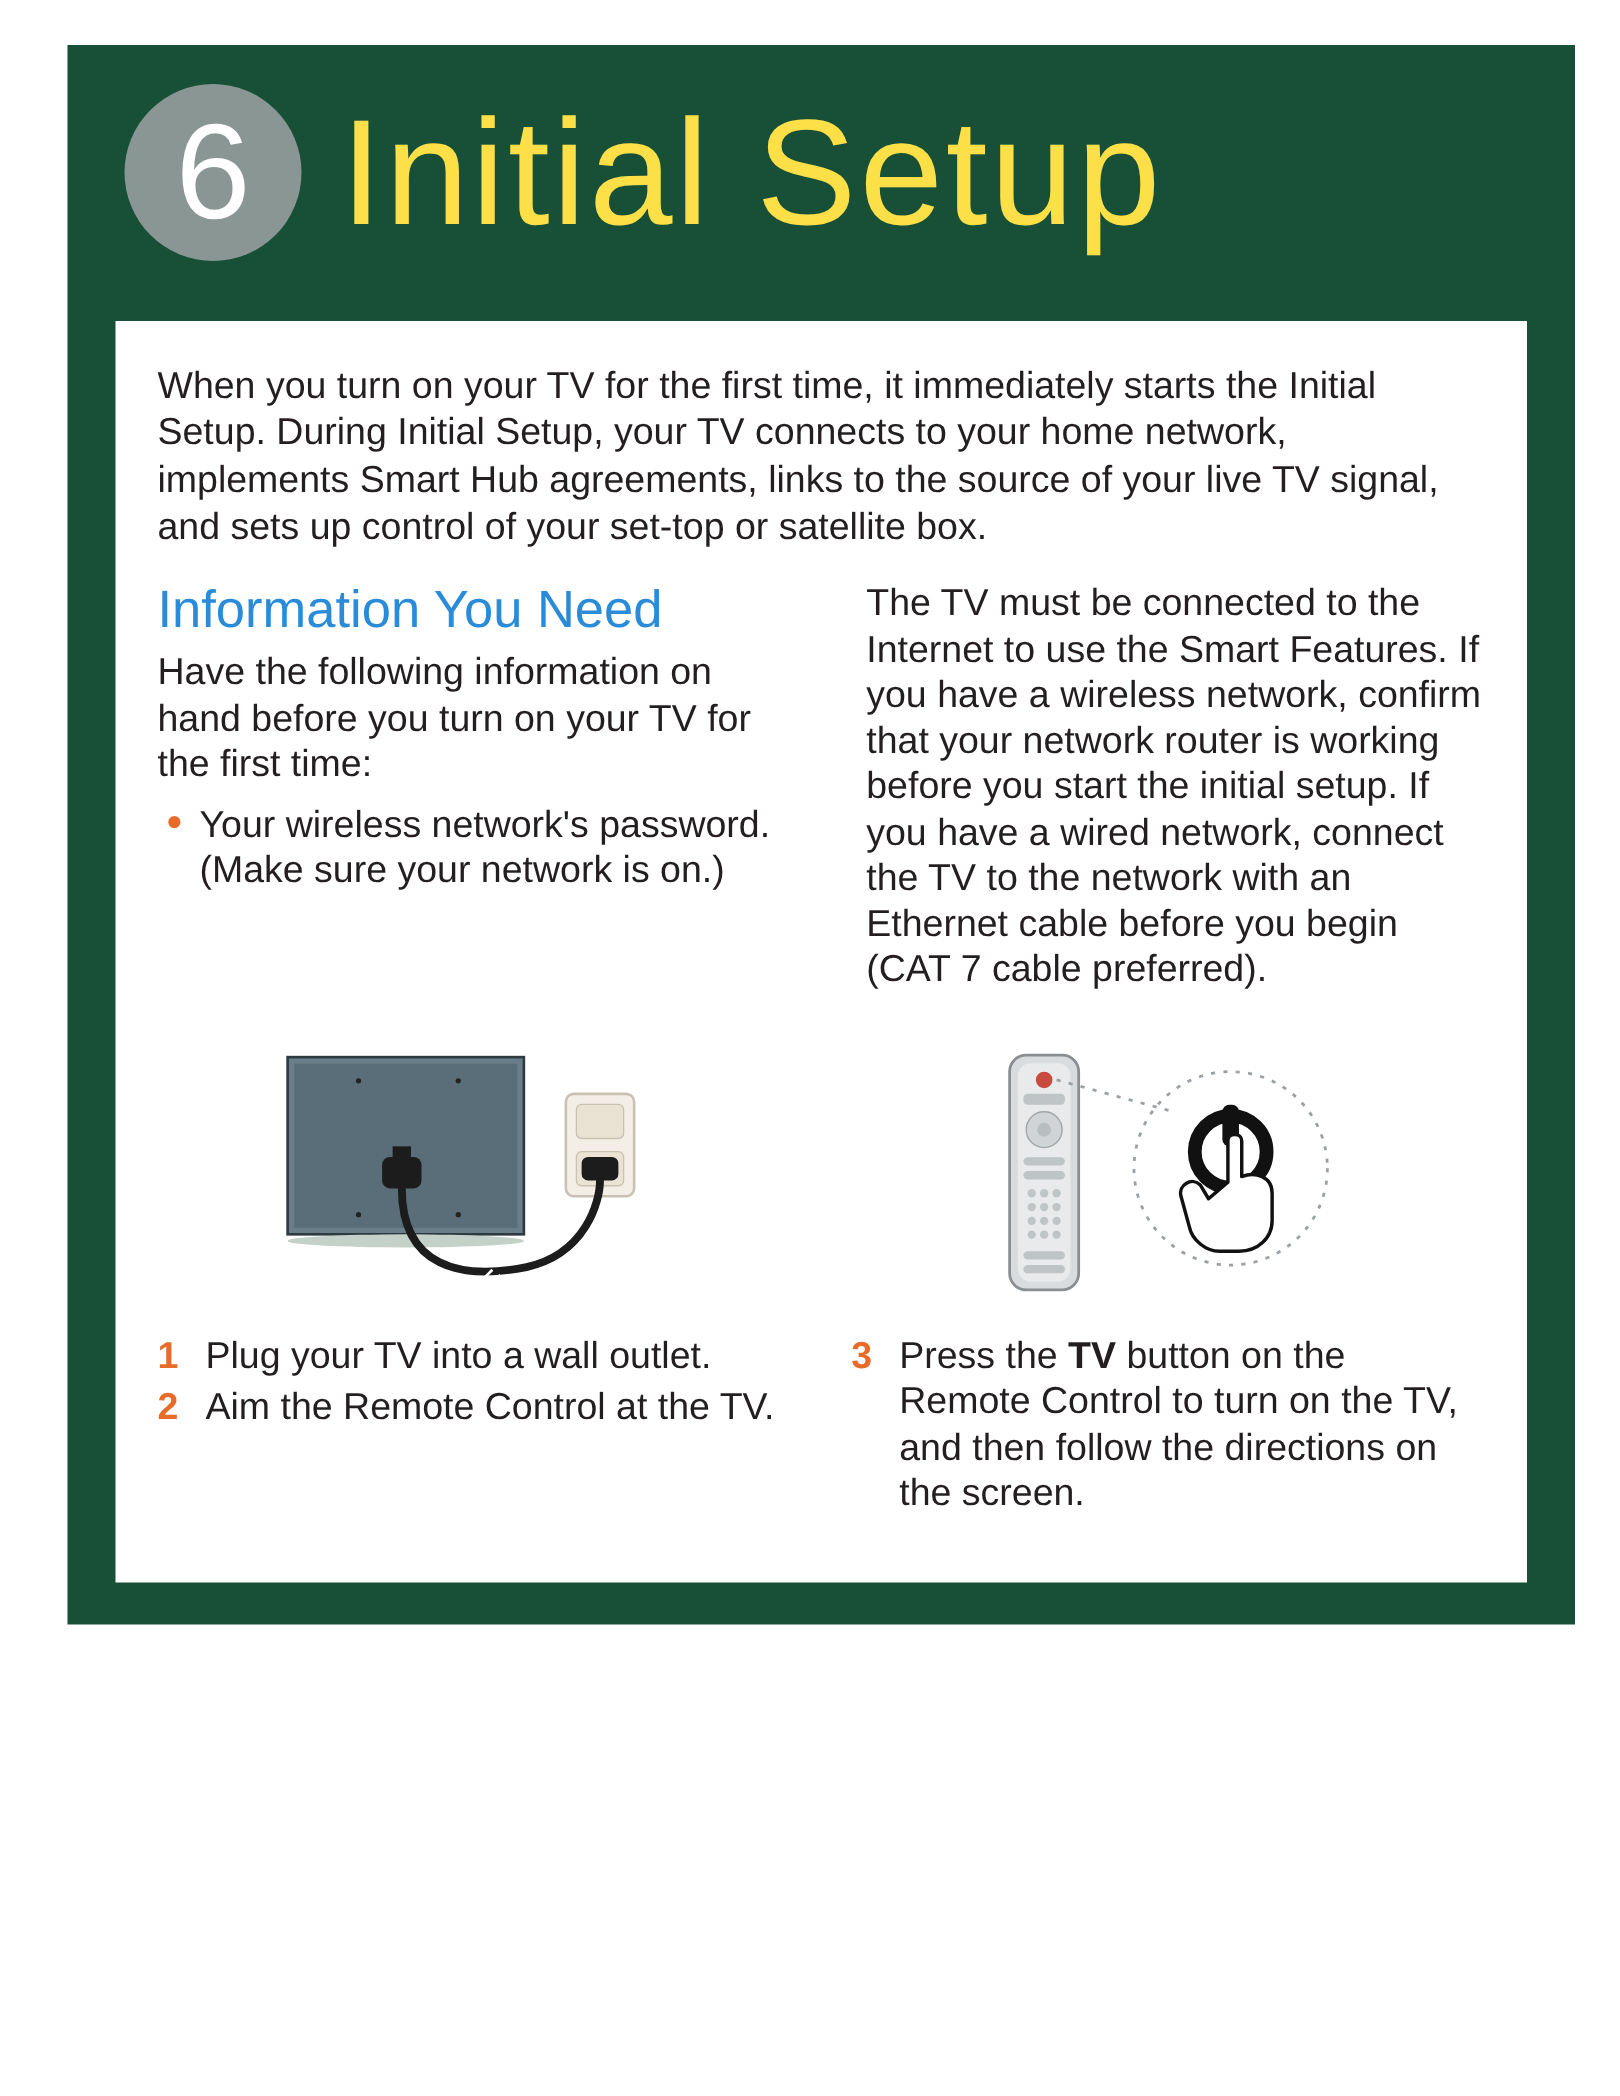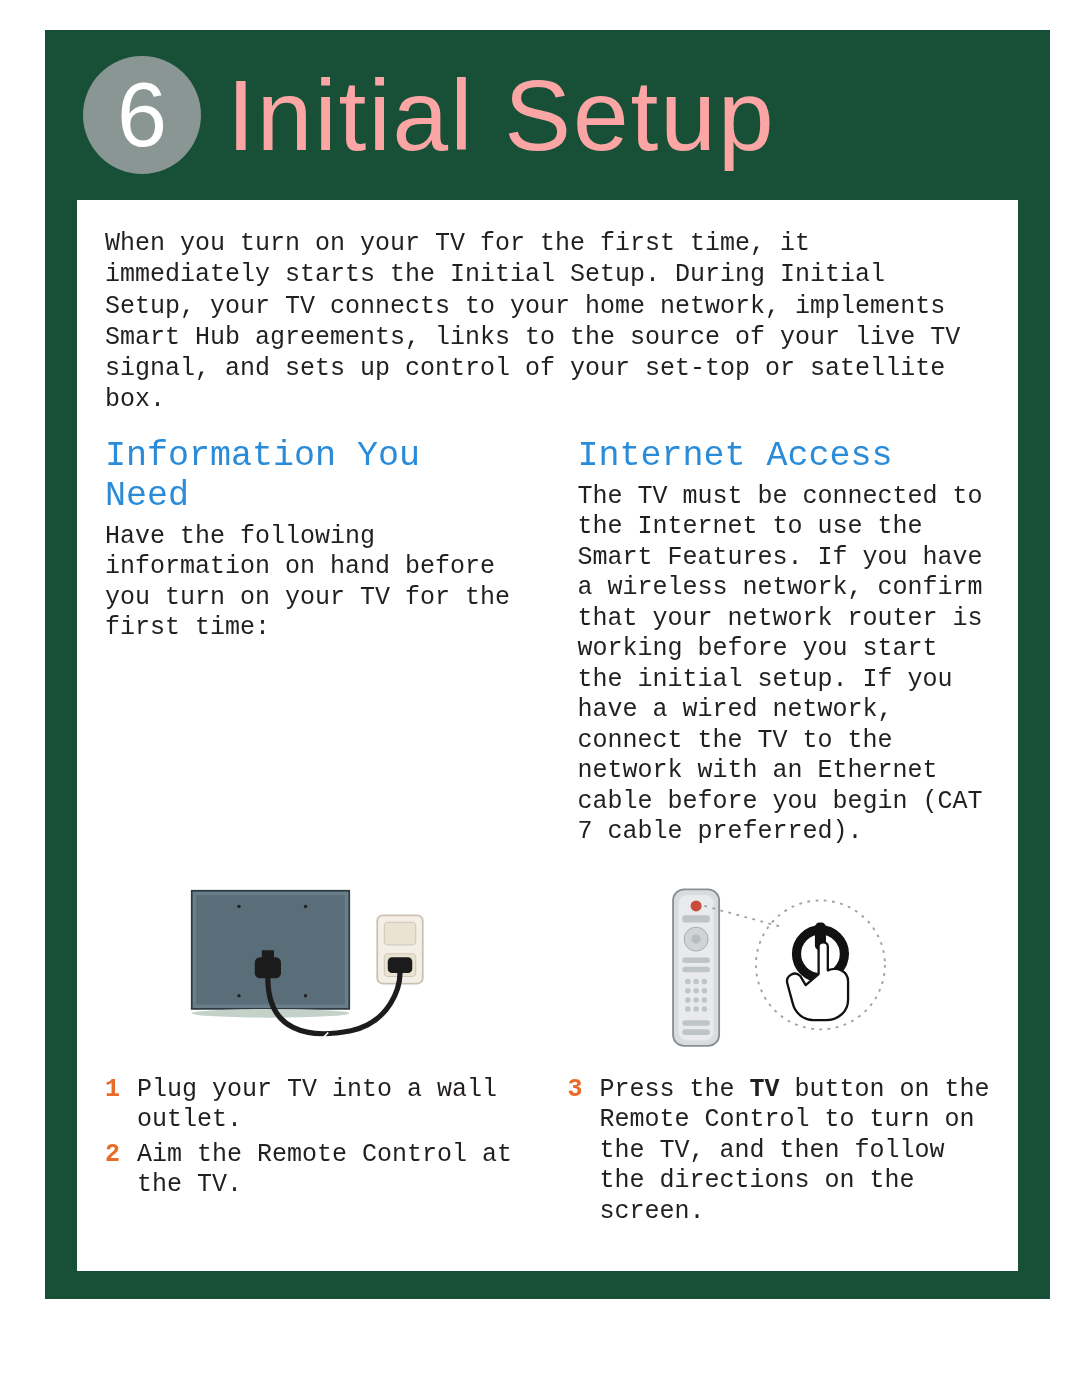--- a/index.html
+++ b/index.html
@@ -34,31 +34,30 @@
       background: #8a9693;
       color: #fff;
       display: flex;
       align-items: center;
       justify-content: center;
       font-size: 90px;
       font-weight: 300;
       flex-shrink: 0;
     }
     .band-title {
-      color: #fca5a5;
+      color: #fde047;
       font-size: 100px;
       font-weight: 200;
       letter-spacing: 2px;
       text-align: center;
     }
     .white-card {
       background: #fff;
-      margin: 0 32px 0 32px;
+      margin: 14px 32px 0 32px;
       padding: 28px 28px 40px 28px;
-      font-family: Liberation Mono, monospace;
     }
     .intro {
       font-size: 25px;
       line-height: 1.25;
       font-weight: 300;
       margin-bottom: 20px;
     }
     .two-col {
       display: flex;
       gap: 60px;
@@ -151,24 +150,24 @@
     </div>
 
     <div class="white-card">
       <p class="intro">When you turn on your TV for the first time, it immediately starts the Initial Setup. During Initial Setup, your TV connects to your home network, implements Smart Hub agreements, links to the source of your live TV signal, and sets up control of your set-top or satellite box.</p>
 
       <div class="two-col">
         <div class="col">
           <h2 class="section-heading">Information You Need</h2>
           <p class="body-text">Have the following information on hand before you turn on your TV for the first time:</p>
           <ul class="bullets">
+            <li>Your wireless network's password. (Make sure your network is on.)</li>
           </ul>
         </div>
         <div class="col">
-          <h2 class="section-heading">Internet Access</h2>
           <p class="body-text">The TV must be connected to the Internet to use the Smart Features. If you have a wireless network, confirm that your network router is working before you start the initial setup. If you have a wired network, connect the TV to the network with an Ethernet cable before you begin (CAT 7 cable preferred).</p>
         </div>
       </div>
 
       <div class="running-section">
 
         <div class="illus-row">
           <div class="illus-left">
             <svg class="tv-plug-svg" viewBox="0 0 340 200">
 

